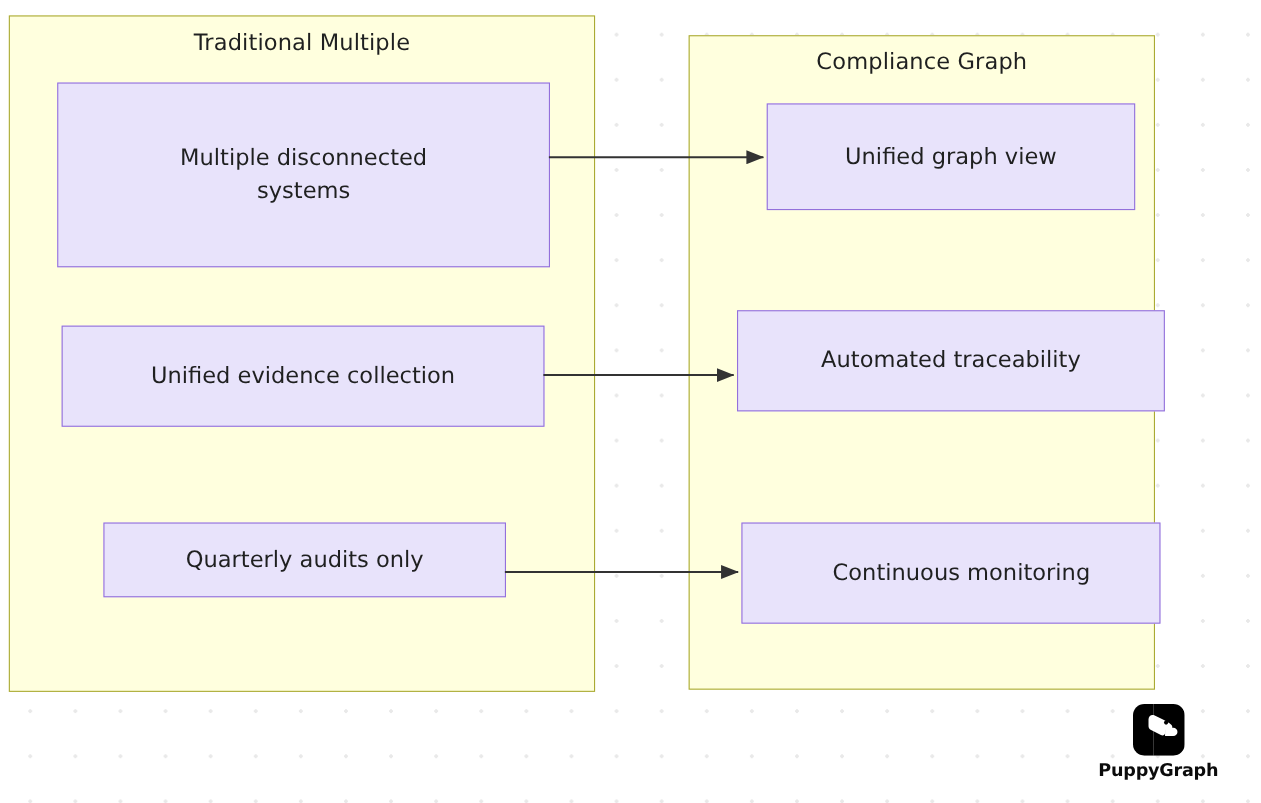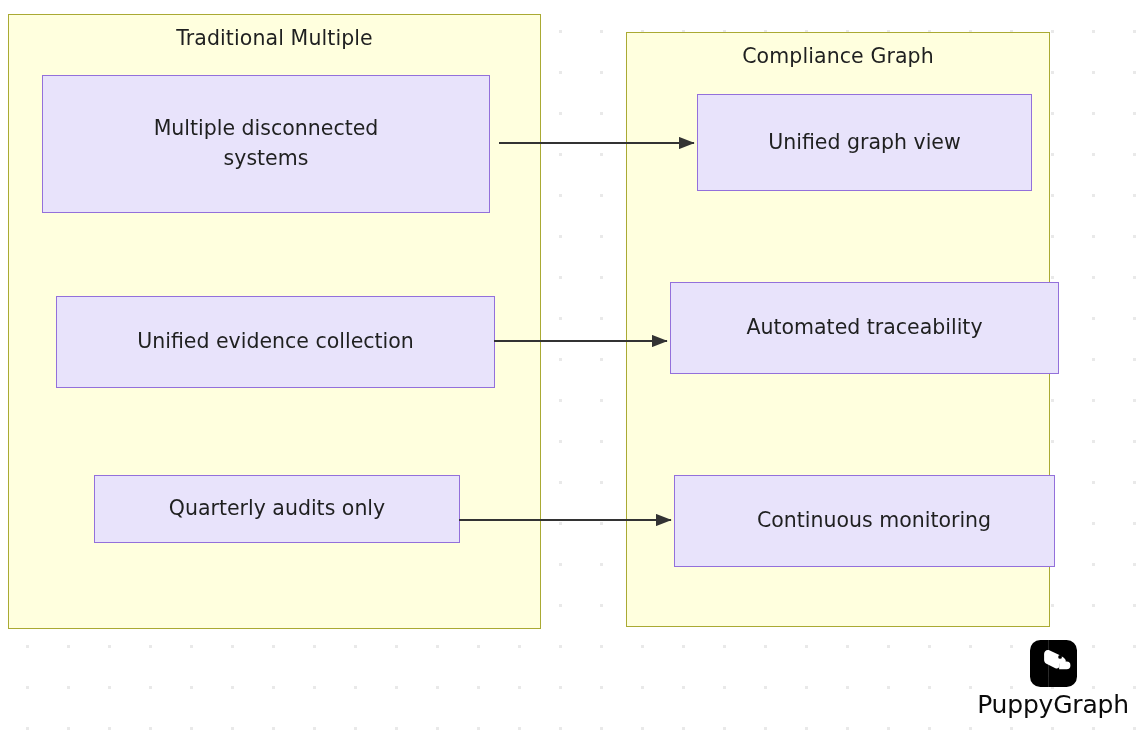--- a/index.html
+++ b/index.html
@@ -80,36 +80,36 @@
     flex-direction: column;
     align-items: center;
   }
   #logo-mark {
     width: 47px;
     height: 47px;
     display: block;
   }
   #logo-word {
     margin-top: 3px;
-    font-size: 25px;
-    font-weight: normal;
+    font-size: 16px;
+    font-weight: bold;
     color: #0b0b0b;
     letter-spacing: -0.2px;
     white-space: nowrap;
   }
 </style>
 </head>
 <body>
 
 <div id="canvas">
 
   <div class="panel" style="left:8px; top:14px; width:533px; height:615px;">
     <div class="panel-title" style="top:11px;">Traditional Multiple</div>
 
-    <div class="node" style="left:33px; top:60px; width:448px; height:138px;">
+    <div class="node" style="left:43px; top:60px; width:448px; height:168px;">
       <span style="max-width:280px; display:block;">Multiple disconnected systems</span>
     </div>
 
     <div class="node" style="left:47px; top:281px; width:439px; height:92px;">
       <span>Unified evidence collection</span>
     </div>
 
     <div class="node" style="left:85px; top:460px; width:366px; height:68px;">
       <span>Quarterly audits only</span>
     </div>

